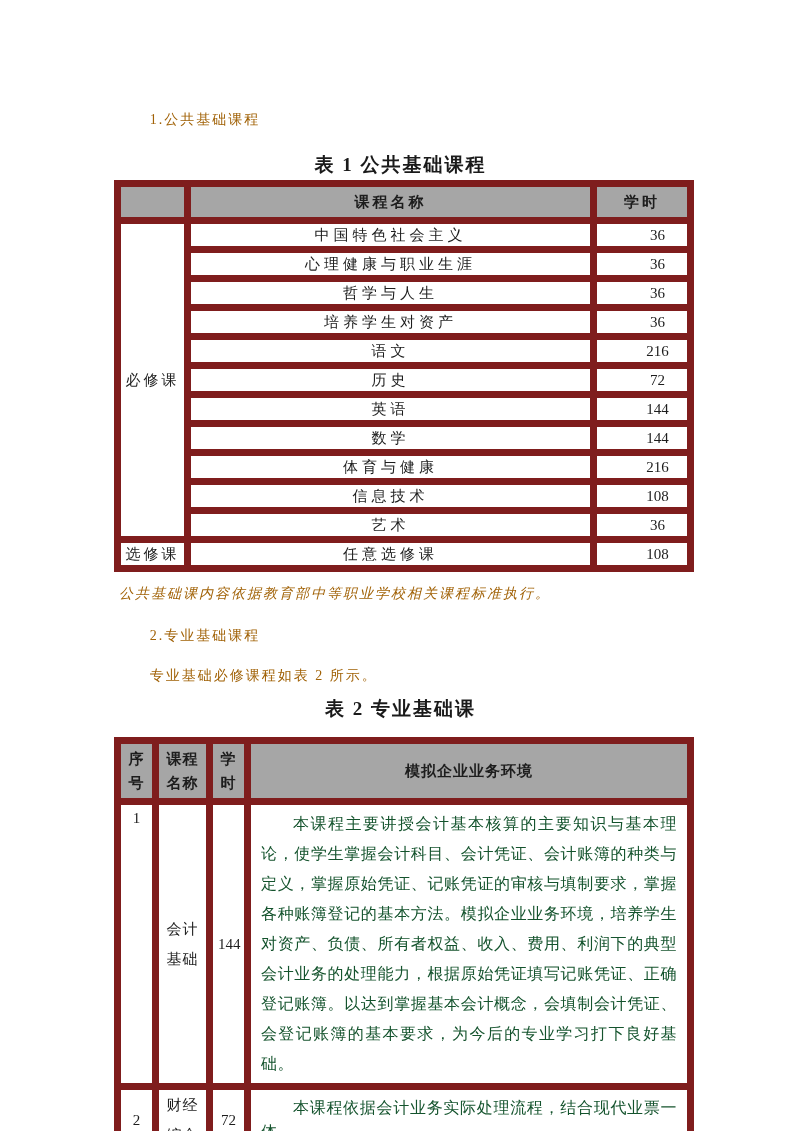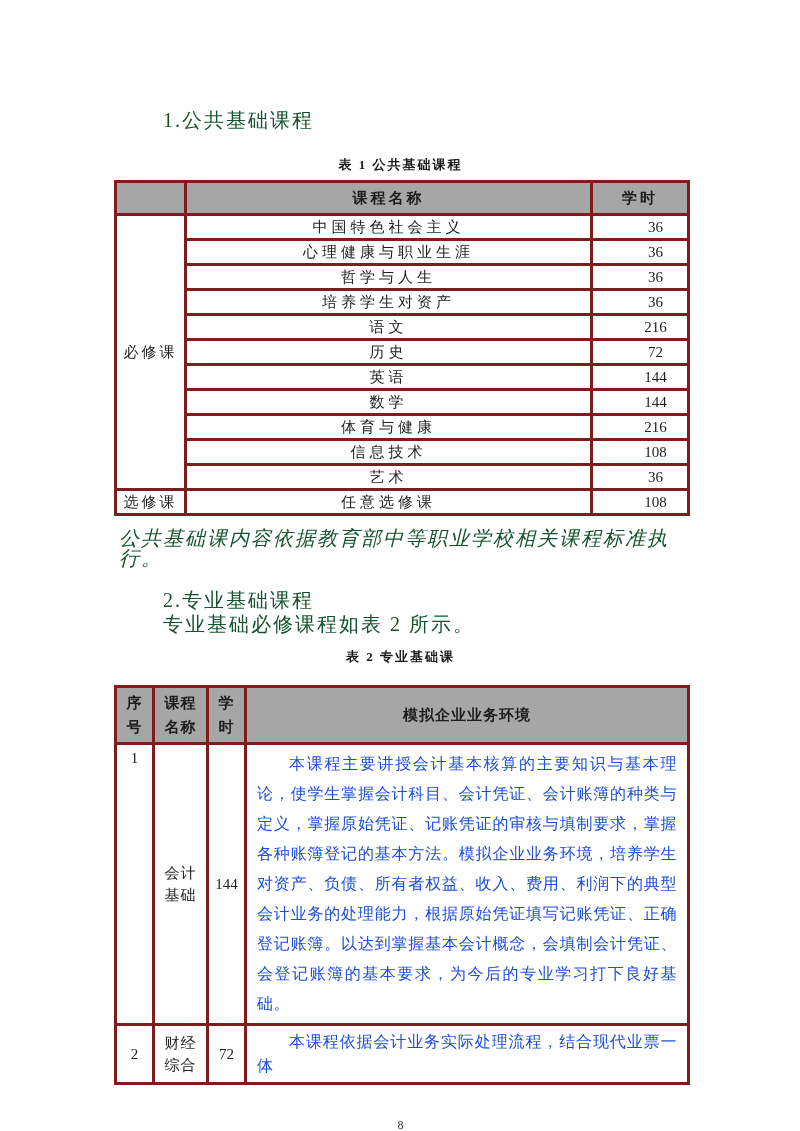--- a/index.html
+++ b/index.html
@@ -7,47 +7,47 @@
     width:800px; height:1131px;
     background:#ffffff;
     font-family:"Liberation Serif","DejaVu Serif",serif;
     color:#262626;
     overflow:hidden;
   }
   .page { width:800px; height:1131px; position:relative; }
   .content { width:573px; margin-left:114px; padding-top:110px; }
 
   .para {
-    font-size:20px; line-height:20px;
+    font-size:14px; line-height:20px;
     letter-spacing:2px;
     margin:0 0 0 5px;
-    color:#14532d;
+    color:#a16207;
   }
   .indent { text-indent:2.2em; }
   .mt-intro1 { margin-top:27px; }
   .mt-note  { margin-top:12px;font-style:italic; }
   .mt-head2 { margin-top:22px; }
-  .mt-intro2{ margin-top:4px; }
+  .mt-intro2{ margin-top:20px; }
 
   .tbl-title {
     text-align:center; font-weight:bold;
-    font-size:13px; line-height:18px;
+    font-size:19px; line-height:18px;
     letter-spacing:2px; color:#1a1a1a;
   }
   .t1-title { margin-top:26px; }
   .t2-title { margin-top:14px; }
 
   table {
     border-collapse:collapse;
     table-layout:fixed;
     width:573px;
     margin-top:6px;
   }
   td {
-    border:3px solid #7f1d1d;
+    border:7px solid #7f1d1d;
     text-align:center; vertical-align:middle;
     font-size:15px; color:#1d1d1d;
     padding:0 3px;
     overflow:hidden;
   }
   table { border:2px solid #3a3a3a; }
 
   
   .t1 .head td {
     background:#a6a6a6;
@@ -62,31 +62,31 @@
   
   .t2 { margin-top:19px; }
   .t2 .head td {
     background:#a6a6a6;
     font-weight:bold; letter-spacing:1px;
     height:54px; line-height:24px; font-size:15px;
     padding:0 5px;
   }
   .t2 td { padding:0 5px; }
   .t2 .no-cell { vertical-align:top; padding-top:5px; letter-spacing:0; }
-  .t2 .course-cell { letter-spacing:1px; line-height:22px; }
+  .t2 .course-cell { letter-spacing:1px; line-height:30px; }
   .t2 .hours-cell { letter-spacing:0; }
   .t2 .content-cell {
     text-align:justify; vertical-align:middle;
     padding:4px 10px;
   }
   .t2 .content-cell p {
     margin:0; text-indent:2em;
     font-size:16px; line-height:30px;
     letter-spacing:0.5px;
-    color:#1d4ed8;
+    color:#14532d;
   }
   .t2 .row2 td { height:40px; }
   .t2 .row2 .content-cell p { line-height:24px; }
 
   .page-number {
     text-align:center; font-size:12px; color:#333;
     margin-top:33px;
   }
 </style>
 </head>

